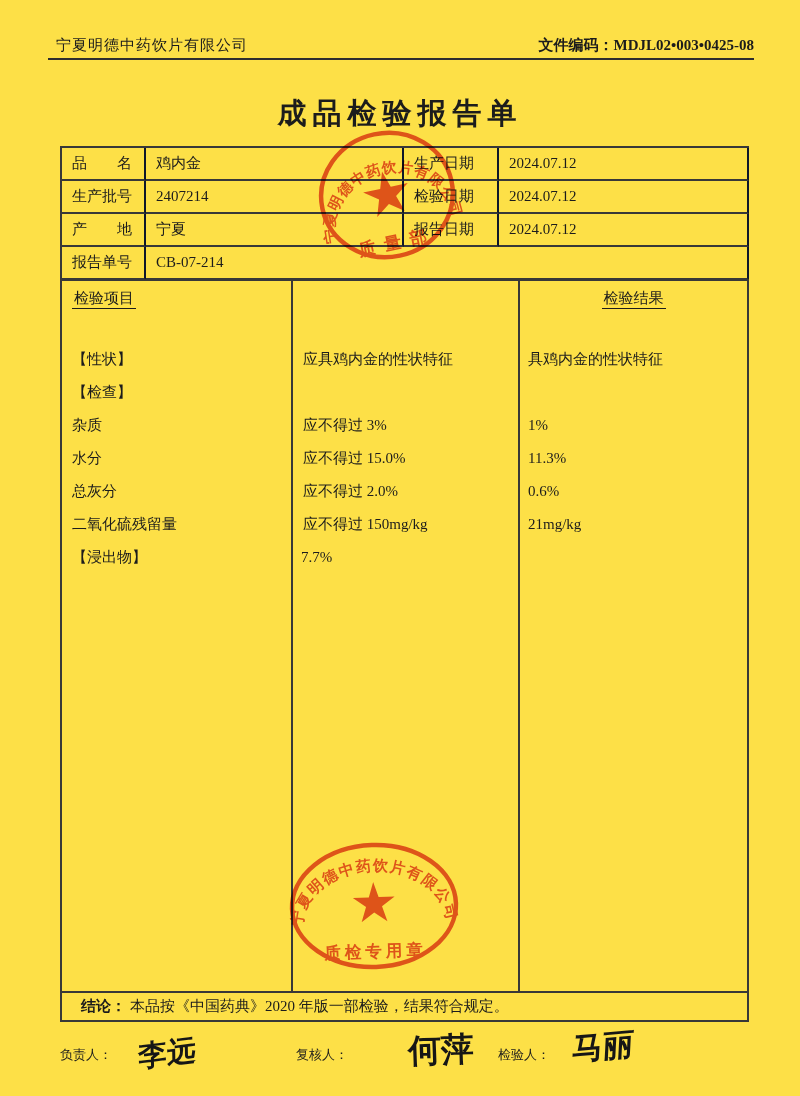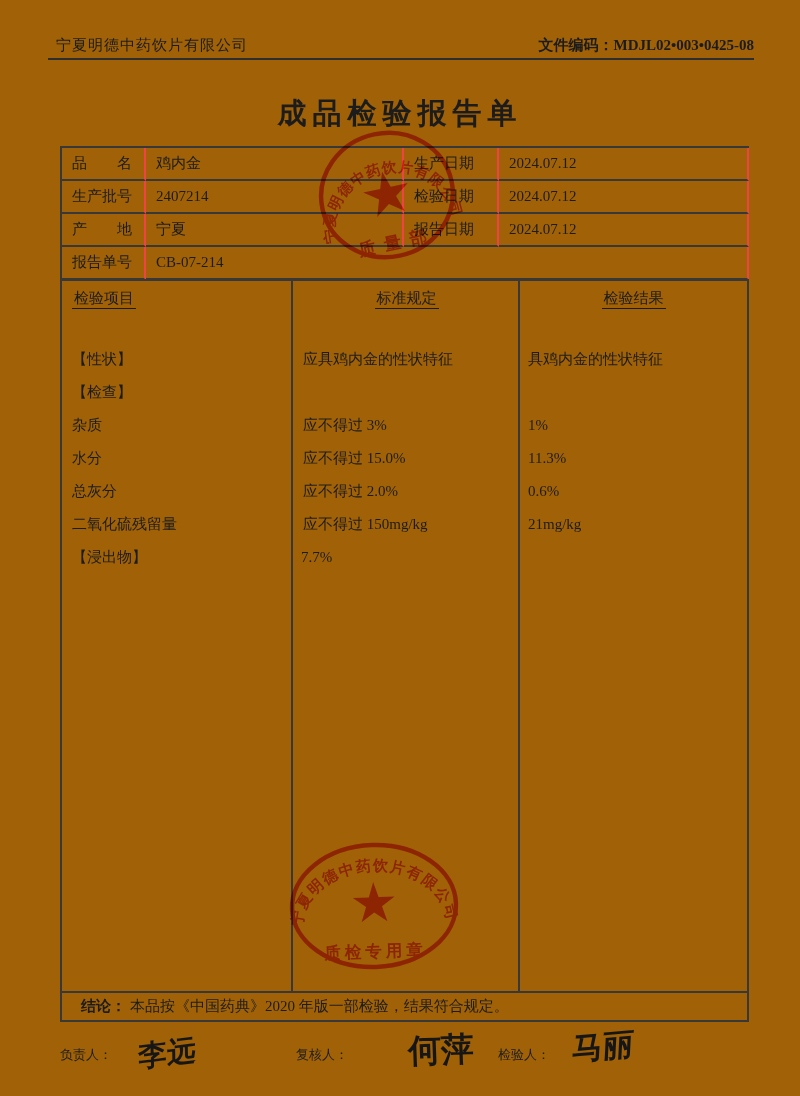--- a/index.html
+++ b/index.html
@@ -1,34 +1,34 @@
 <!DOCTYPE html>
 <html><head>
 <meta charset="utf-8">
 <style>
   * { margin:0; padding:0; box-sizing:border-box; }
   html,body { background:#ffffff; }
   body { width:800px; height:1096px; position:relative; overflow:hidden;
          font-family:"Liberation Serif","DejaVu Serif",serif; color:#1c1c1c; }
-  .page { position:absolute; inset:0; background:#a16207; }
+  .page { position:absolute; inset:0; background:#fde047; }
 
   
   .hdr-left  { position:absolute; left:56px; top:36px; font-size:15px; letter-spacing:1px; }
   .hdr-right { position:absolute; right:46px; top:36px; font-size:15px; font-weight:bold; }
   .hdr-rule  { position:absolute; left:48px; top:58px; width:706px; height:2px; background:#2e2e2e; }
 
   
   .title { position:absolute; left:0; top:94px; width:100%; text-align:center;
            font-size:29px; font-weight:bold; letter-spacing:6px; }
 
   
   .info-table { position:absolute; left:60px; top:146px;
                 display:grid; grid-template-columns:84px 258px 95px 250px; grid-auto-rows:33px;
                 border-top:2px solid #383838; border-left:2px solid #383838; }
-  .cell { border-right:2px solid #ef4444; border-bottom:2px solid #383838;
+  .cell { border-right:2px solid #0f172a; border-bottom:2px solid #383838;
           font-size:15px; line-height:29px; padding:1px 4px 0 10px; white-space:nowrap; overflow:hidden; }
   .span3 { grid-column:2 / 5; }
 
   
   .insp { position:absolute; left:60px; top:279px; width:689px; height:714px;
           border:2px solid #383838; }
   .insp .vline { position:absolute; top:0; bottom:0; width:2px; background:#383838; }
   .vline.v1 { left:229px; } .vline.v2 { left:456px; }
   .insp-head { position:absolute; top:8px; font-size:15px; }
   .insp-head span { border-bottom:1.5px solid #1c1c1c; padding:0 2px 2px 2px; }
@@ -88,21 +88,20 @@
 
     <div class="cell">报告单号</div>
     <div class="cell span3">CB-07-214</div>
   </div>
 
   <div class="insp">
     <div class="vline v1"></div>
     <div class="vline v2"></div>
 
     <div class="insp-head ih1"><span>检验项目</span></div>
-    <div class="insp-head ih2"><span>标准规定</span></div>
     <div class="insp-head ih3"><span>检验结果</span></div>
 
     <div class="insp-rows">
       <div class="irow">
         <div class="c1">【性状】</div>
         <div class="c2">应具鸡内金的性状特征</div>
         <div class="c3">具鸡内金的性状特征</div>
       </div>
       <div class="irow">
         <div class="c1">【检查】</div>

